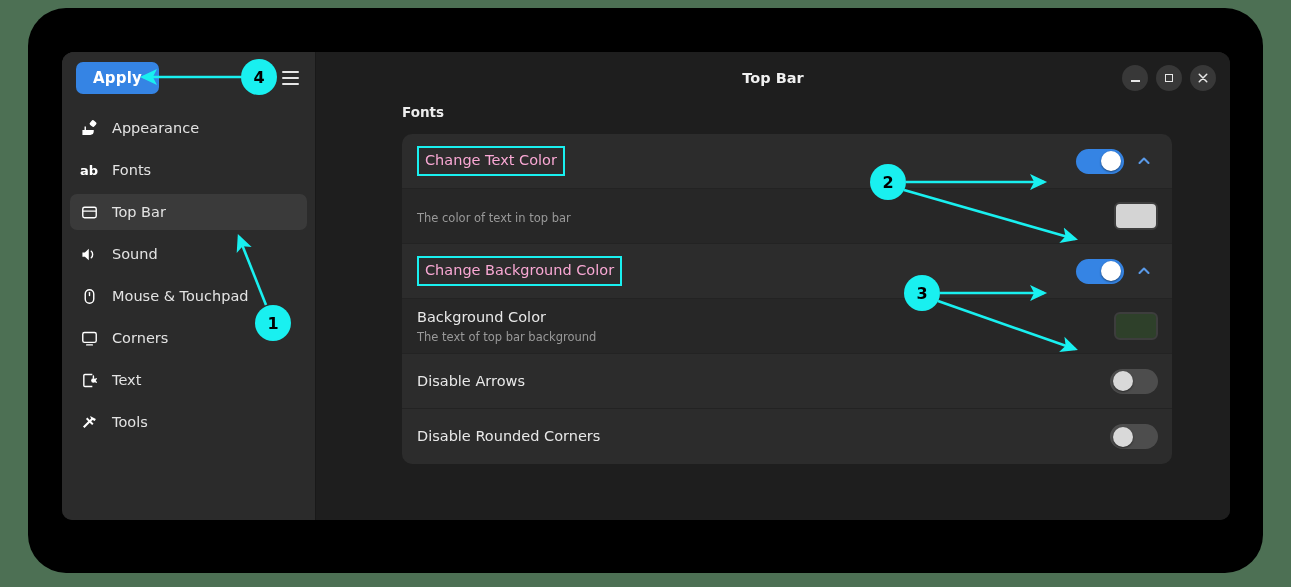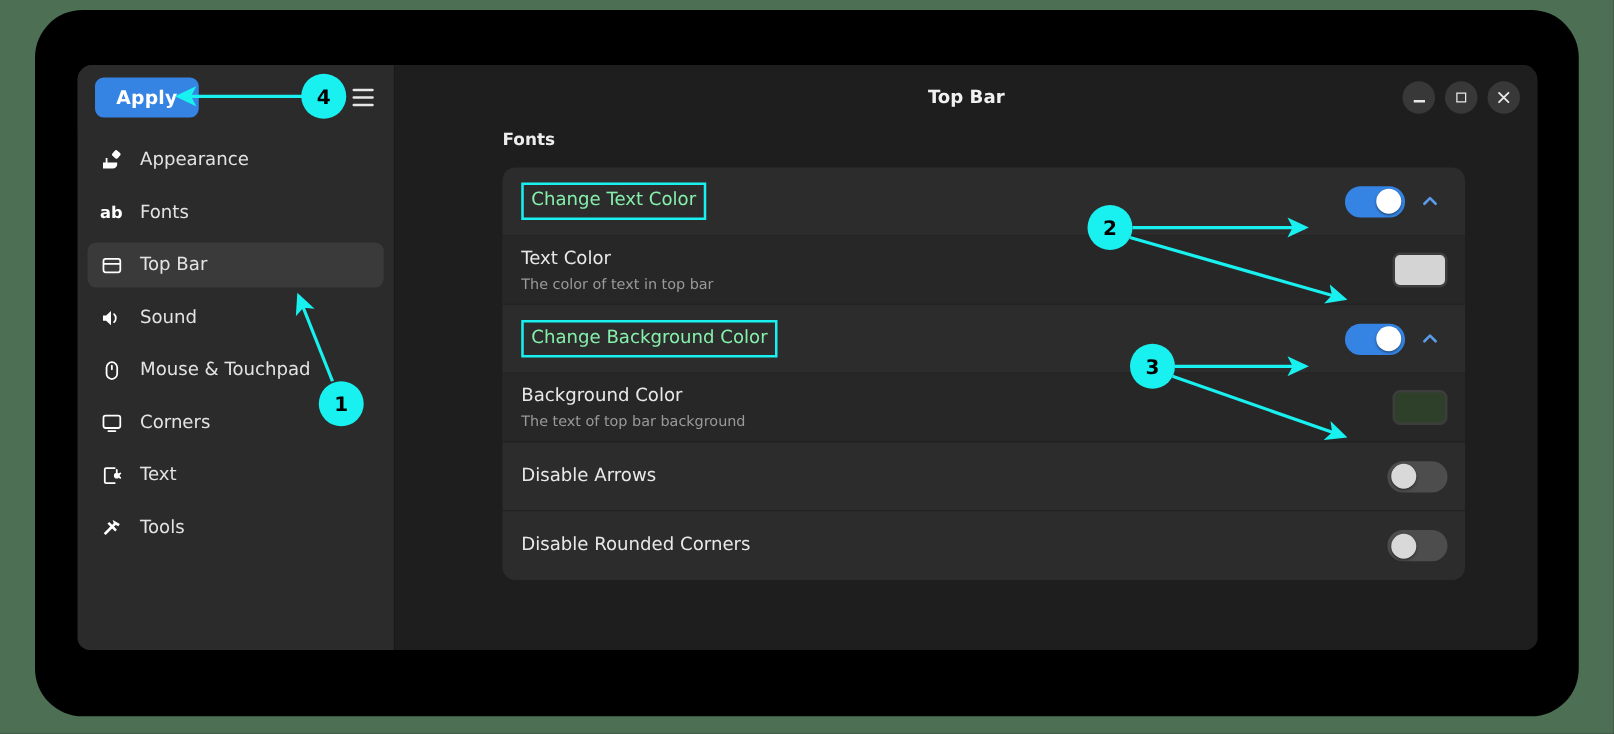--- a/index.html
+++ b/index.html
@@ -161,21 +161,21 @@
   }
   .row:last-child { border-bottom: none; }
   .row.sub { background: #272727; }
   .row-text { flex: 1; min-width: 0; }
   .row-title { font-size: 14.5px; color: #e8e8e8; line-height: 1.25; }
   .row-sub { font-size: 11.5px; color: #9a9a9a; margin-top: 3px; }
   .row-title.boxed {
     display: inline-block;
     border: 2px solid #19f0f0;
     padding: 3px 6px 4px 6px;
-    color: #86efac;
+    color: #f9a8d4;
   }
   .right-ctl { display: flex; align-items: center; gap: 6px; flex-shrink: 0; }
 
   .toggle {
     width: 48px; height: 25px;
     border-radius: 13px;
     background: #4d4d4d;
     position: relative;
     cursor: pointer;
     flex-shrink: 0;
@@ -361,21 +361,20 @@
             <div class="chev">
               <svg width="16" height="16" viewBox="0 0 16 16">
                 <path d="M3.5 10 L8 5.5 L12.5 10" stroke="#5a9bea" stroke-width="2.1" fill="none" stroke-linecap="round" stroke-linejoin="round"></path>
               </svg>
             </div>
           </div>
         </div>
 
         <div class="row sub">
           <div class="row-text">
-            <div class="row-title">Text Color</div>
             <div class="row-sub">The color of text in top bar</div>
           </div>
           <div class="right-ctl">
             <div class="swatch" id="sw-text" style="background: rgb(212, 212, 212);"></div>
           </div>
         </div>
 
         <div class="row">
           <div class="row-text">
             <div class="row-title boxed">Change Background Color</div>

